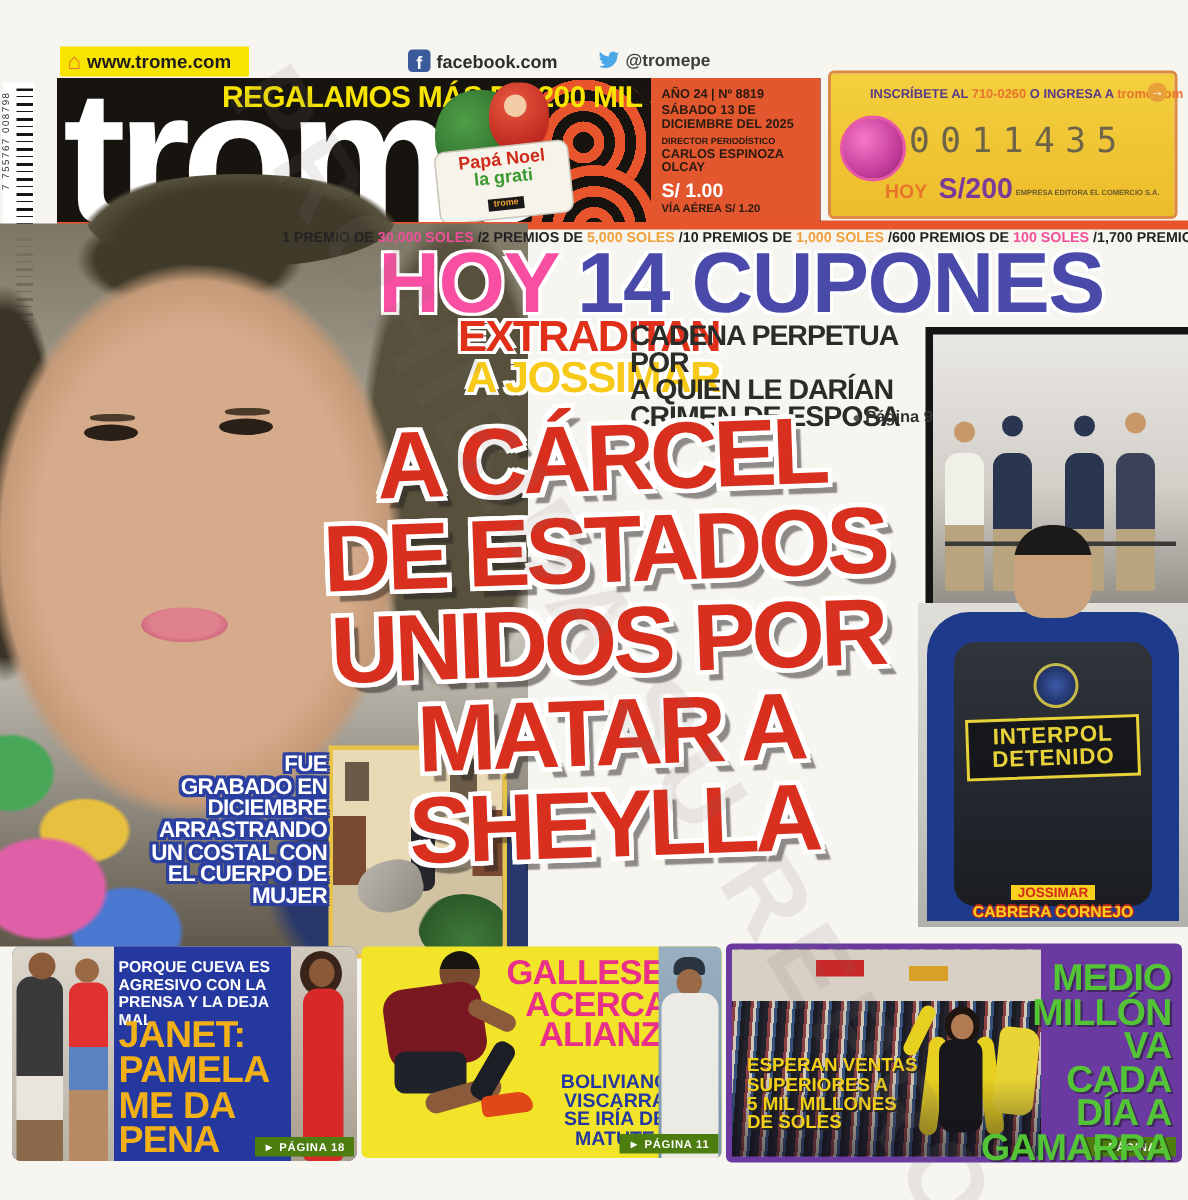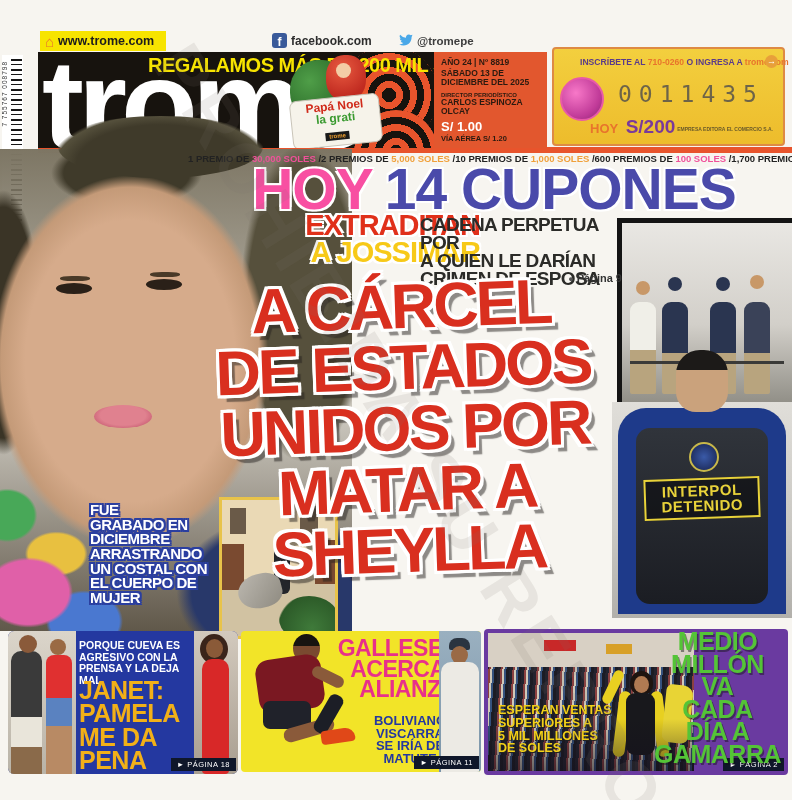--- a/index.html
+++ b/index.html
@@ -59,21 +59,21 @@
   
   .coupon{left:552px;top:47px;width:233px;height:99px;background:linear-gradient(#f3cf3e,#edbc2c);
     border:2px solid #de8a44;border-radius:4px;box-sizing:border-box;z-index:2;}
   .coupon-top{position:absolute;left:26px;top:8px;width:190px;font-size:8.6px;font-weight:bold;
     color:#5a3a8a;white-space:nowrap;text-align:center;}
   .coupon-top .hl{color:#e8742c;}
   .coupon-arrow{position:absolute;right:5px;top:6px;width:13px;height:13px;border-radius:50%;
     background:#e8a03a;color:#fff;font-size:9px;line-height:13px;text-align:center;font-weight:bold;}
   .coupon-logo{position:absolute;left:6px;top:28px;width:40px;height:40px;border-radius:50%;
     background:radial-gradient(circle at 35% 35%,#f878c8,#c03a98 65%,#86276f);border:2px solid #e85aa8;}
-  .coupon-serial{position:absolute;left:64px;top:32px;font-family:"DejaVu Sans Mono",monospace;
+  .coupon-serial{position:absolute;left:52px;top:32px;font-family:"DejaVu Sans Mono",monospace;
     font-size:23px;letter-spacing:7px;color:rgba(72,72,78,0.78);}
   .coupon-hoy{position:absolute;left:36px;bottom:8px;line-height:1;}
   .coupon-hoy .h1{font-size:13px;font-weight:bold;color:#e8742c;margin-right:3px;}
   .coupon-hoy .h2{font-size:19px;font-weight:bold;color:#7a3a9a;}
   .coupon-fine{position:absolute;right:10px;bottom:12px;font-size:5px;color:#6a5a2a;font-weight:bold;}
   .redline{left:38px;top:147px;width:754px;height:6px;background:#e8542c;z-index:1;}
   
   .photo-woman{left:0;top:149px;width:352px;height:482px;z-index:3;background:
     radial-gradient(ellipse 70px 55px at 8% 92%,#e060a8 0 58%,transparent 64%),
     radial-gradient(ellipse 62px 50px at 24% 98%,#4a78d0 0 56%,transparent 62%),
@@ -135,36 +135,36 @@
     background:radial-gradient(#3a5aa8,#16204a);border:2px solid #c8b84a;}
   .vest-patch{position:absolute;left:8px;top:50px;width:108px;border:2px solid #e8d23a;
     color:#e8d23a;background:rgba(8,8,10,0.55);font-size:15px;font-weight:bold;text-align:center;
     line-height:1.02;padding:3px 2px;transform:rotate(-2deg);letter-spacing:0.5px;}
   .vest-patch span{display:block;}
   .sus-caption{position:absolute;left:0;right:0;bottom:3px;text-align:center;line-height:1.12;z-index:3;}
   .cap1{background:#f7d020;color:#d02a1a;font-size:9px;font-weight:bold;padding:0 4px;}
   .cap2{display:block;color:#f7d020;font-weight:bold;font-size:10.5px;
     text-shadow:1px 0 0 #c02a1a,-1px 0 0 #c02a1a,0 1px 0 #c02a1a,0 -1px 0 #c02a1a;}
   
-  .sidenote{left:90px;top:503px;width:128px;line-height:0.98;z-index:8;}
+  .sidenote{left:90px;top:503px;width:128px;text-align:right;line-height:0.98;z-index:8;}
   .sidenote span{display:block;font-size:15px;font-weight:bold;color:#fff;letter-spacing:-0.5px;
     text-shadow:-2px -2px 0 #2b3fa0,2px -2px 0 #2b3fa0,-2px 2px 0 #2b3fa0,2px 2px 0 #2b3fa0,
       -2px 0 0 #2b3fa0,2px 0 0 #2b3fa0,0 -2px 0 #2b3fa0,0 2px 0 #2b3fa0;}
   .photo-cali{left:219px;top:497px;width:113px;height:136px;border:3px solid #e8c34a;z-index:6;
     background:linear-gradient(180deg,#ead9b5 0 58%,#d1c2a2 58% 100%);overflow:hidden;}
   .cali-win{position:absolute;background:#6a5a48;}
   .cali-fence{position:absolute;background:#7a4a30;}
   .cali-fig{position:absolute;left:52px;top:46px;width:16px;height:48px;background:#23252a;border-radius:6px;}
   .cali-head{position:absolute;left:55px;top:38px;width:11px;height:11px;border-radius:50%;background:#b08a62;}
   .cali-sack{position:absolute;left:16px;top:74px;width:44px;height:34px;border-radius:50% 40% 40% 50%;
     background:linear-gradient(135deg,#bcb8b0,#8e8a80);transform:rotate(-14deg);}
   .cali-plant{position:absolute;right:-4px;bottom:-6px;width:60px;height:46px;border-radius:50%;
     background:radial-gradient(circle at 55% 70%,#3f7a3a,#2c5a28 72%,transparent 76%);}
   
-  .badge{position:absolute;background:#0f172a;color:#fff;font-size:7.5px;font-weight:normal;
+  .badge{position:absolute;background:#4d7c0f;color:#fff;font-size:7.5px;font-weight:bold;
     padding:2px 6px;letter-spacing:0.5px;}
   .box-janet{left:8px;top:631px;width:230px;height:143px;background:#2438a0;border-radius:6px;z-index:6;}
   .janet-photoL{position:absolute;left:0;top:0;width:68px;height:143px;border-radius:6px 0 0 6px;
     overflow:hidden;background:linear-gradient(180deg,#dbd5ca,#b9b3a7);}
   .jm{position:absolute;left:3px;top:20px;width:31px;height:123px;border-radius:10px 10px 0 0;
     background:linear-gradient(180deg,#3a3a3a 0 54%,#e9e5da 54% 78%,#8a6a4a 78%);}
   .jm-head{position:absolute;left:11px;top:4px;width:18px;height:18px;border-radius:50%;background:#8a5a3a;}
   .jw{position:absolute;left:38px;top:24px;width:26px;height:119px;border-radius:8px 8px 0 0;
     background:linear-gradient(180deg,#e03030 0 36%,#5a82c0 36% 60%,#b88a64 60%);}
   .jw-head{position:absolute;left:42px;top:8px;width:16px;height:16px;border-radius:50%;background:#9a6a44;}
@@ -218,21 +218,21 @@
   .gw-body{position:absolute;left:138px;top:60px;width:29px;height:62px;background:#18181c;border-radius:9px;}
   .gw-jl{position:absolute;left:128px;top:58px;width:12px;height:66px;background:#e8d020;
     border-radius:6px;transform:rotate(7deg);}
   .gw-jr{position:absolute;left:166px;top:58px;width:12px;height:66px;background:#e8d020;
     border-radius:6px;transform:rotate(-7deg);}
   .gw-garm{position:absolute;left:176px;top:52px;width:27px;height:58px;background:#e8d435;
     border-radius:6px 10px 8px 8px;transform:rotate(6deg);}
   .gam-overlay{position:absolute;left:10px;bottom:16px;line-height:1.02;z-index:2;}
   .gam-overlay span{display:block;font-size:12.5px;font-weight:bold;color:#f2d018;
     text-shadow:1px 1px 0 #222;}
-  .gam-title{position:absolute;right:7px;top:1px;text-align:center;line-height:0.9;z-index:2;}
+  .gam-title{position:absolute;right:7px;top:12px;text-align:right;line-height:0.9;z-index:2;}
   .gam-title span{display:block;font-size:25px;font-weight:bold;color:#54c437;letter-spacing:-0.5px;
     white-space:nowrap;text-shadow:1.5px 1.5px 0 rgba(18,18,18,0.45);}
 </style>
 </head>
 <body>
 
 <div class="page">
 
   <div class="watermark">PROHIBIDA SU REPRODUCCIÓN</div>
 
@@ -356,20 +356,24 @@
 
   <div class="abs photo-suspect">
     <div class="sus-head"></div>
     <div class="sus-shoulders"></div>
     <div class="sus-vest">
       <div class="vest-emblem"></div>
       <div class="vest-patch">
         <span>INTERPOL</span>
         <span>DETENIDO</span>
       </div>
+    </div>
+    <div class="sus-caption">
+      <span class="cap1">JOSSIMAR</span>
+      <span class="cap2">CABRERA CORNEJO</span>
     </div>
   </div>
 
   <div class="abs sidenote">
     <span>FUE</span>
     <span>GRABADO EN</span>
     <span>DICIEMBRE</span>
     <span>ARRASTRANDO</span>
     <span>UN COSTAL CON</span>
     <span>EL CUERPO DE</span>

